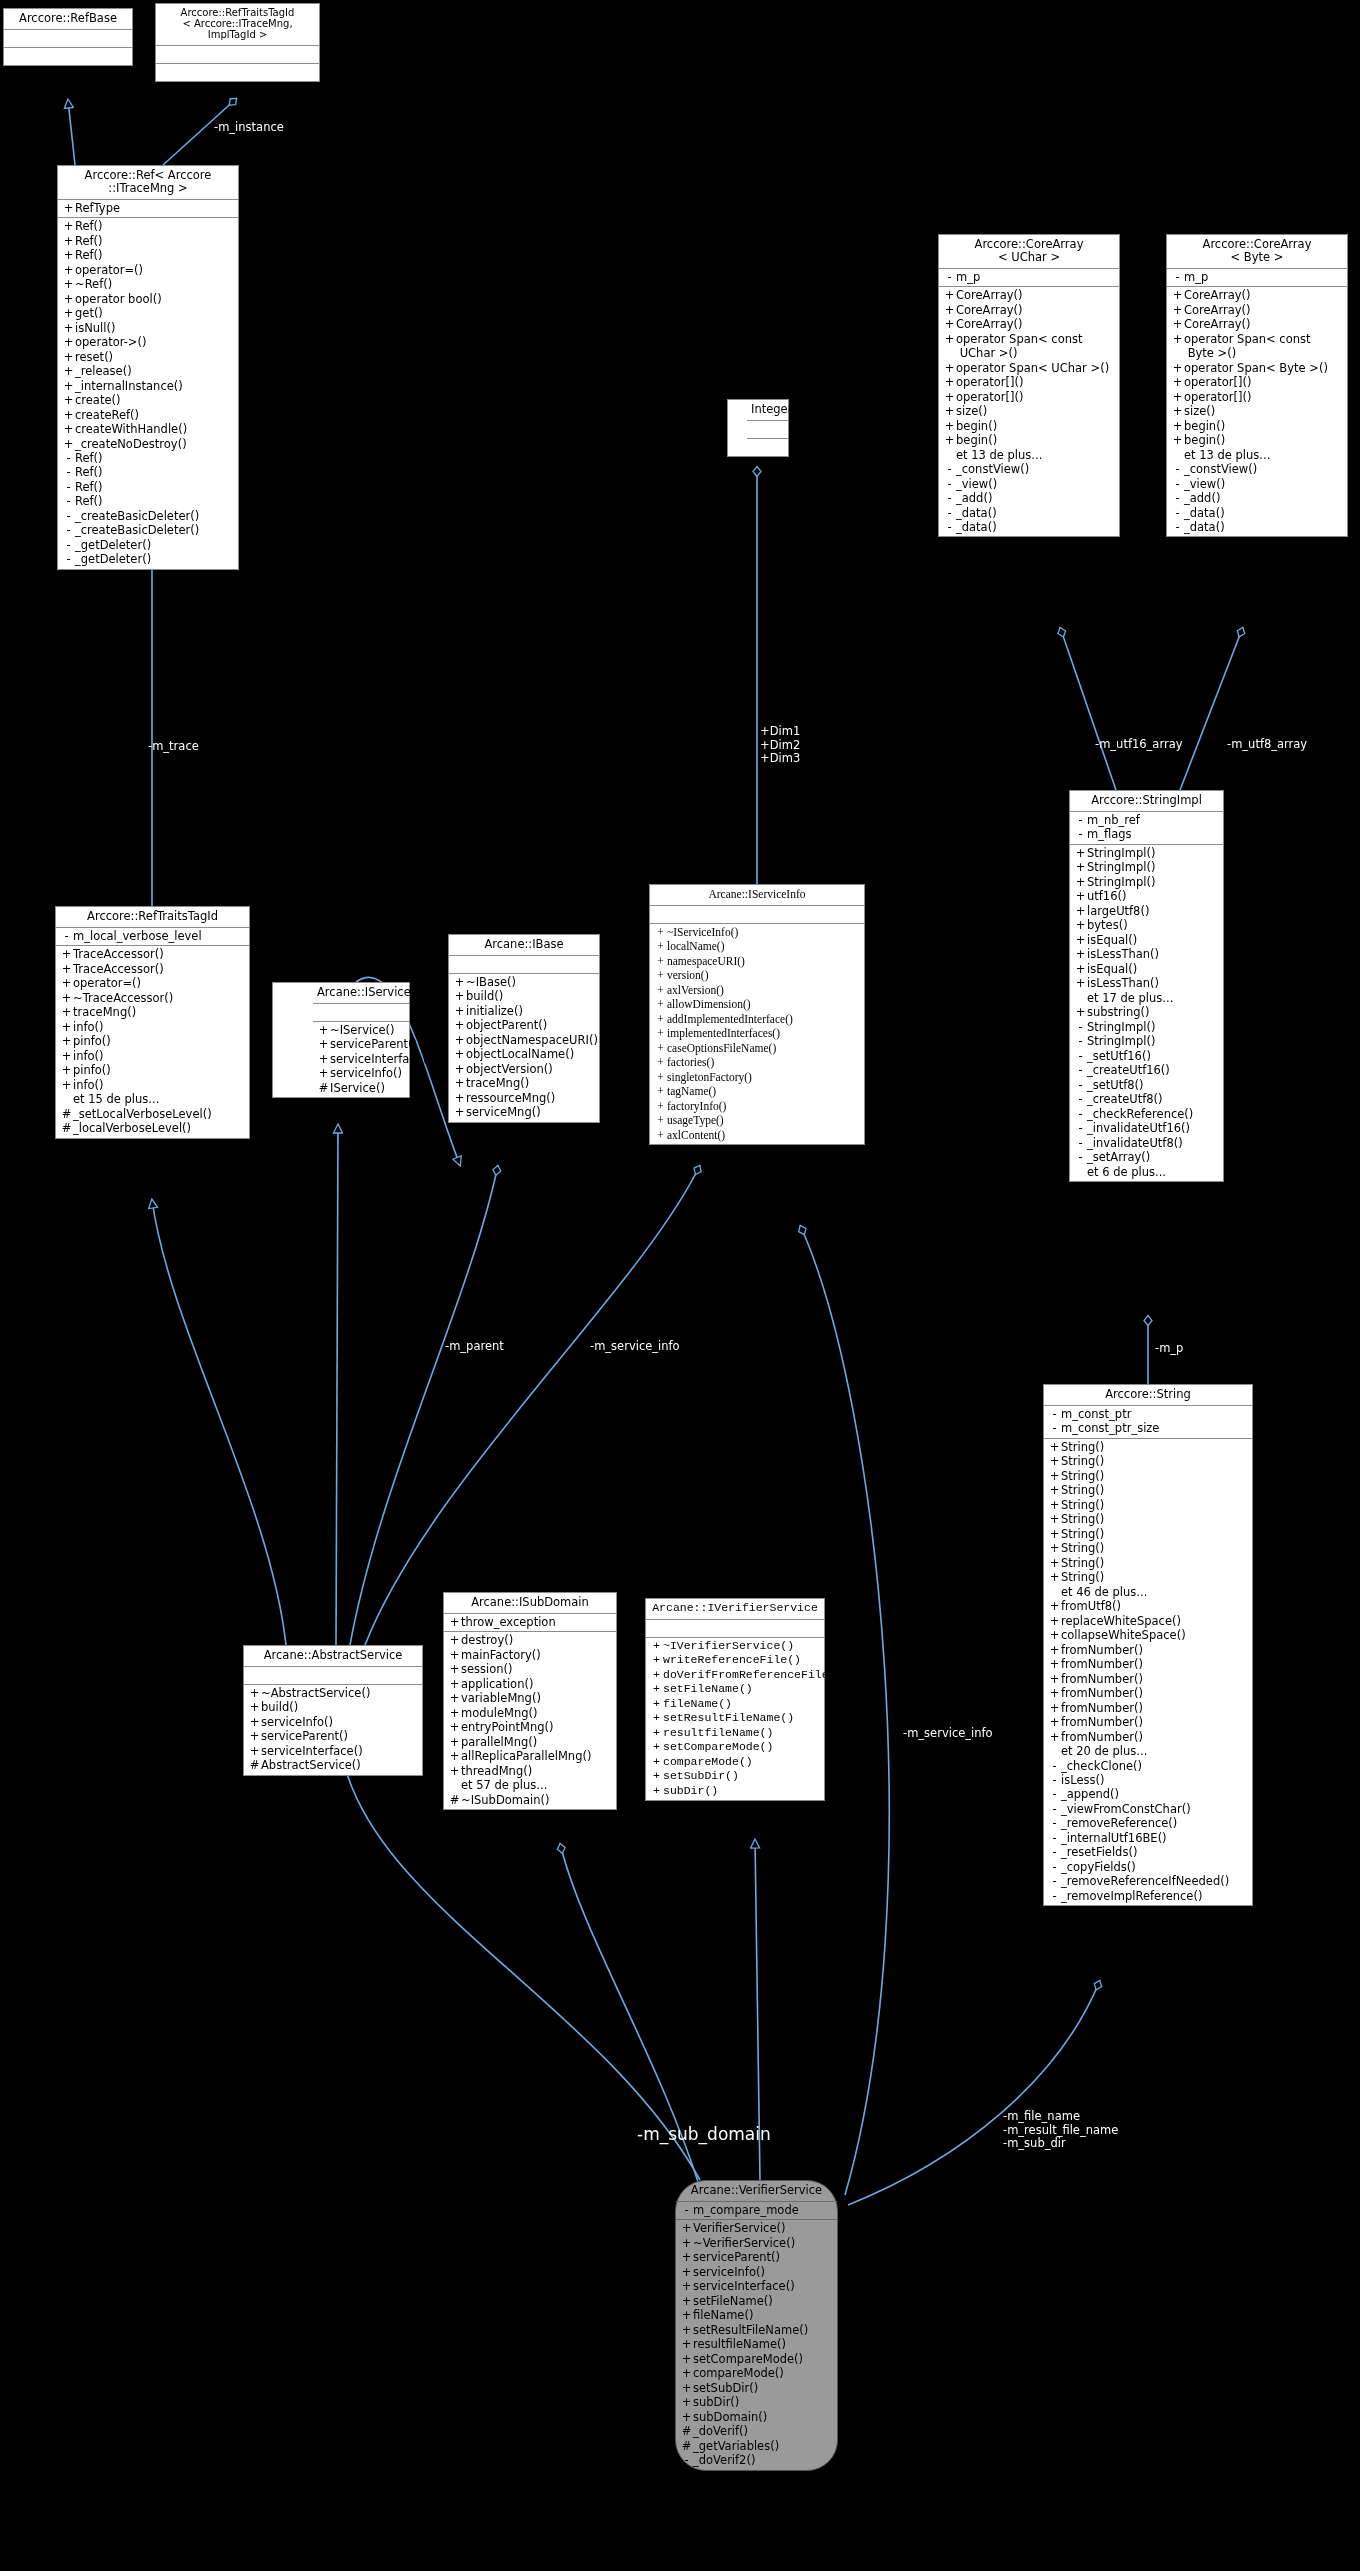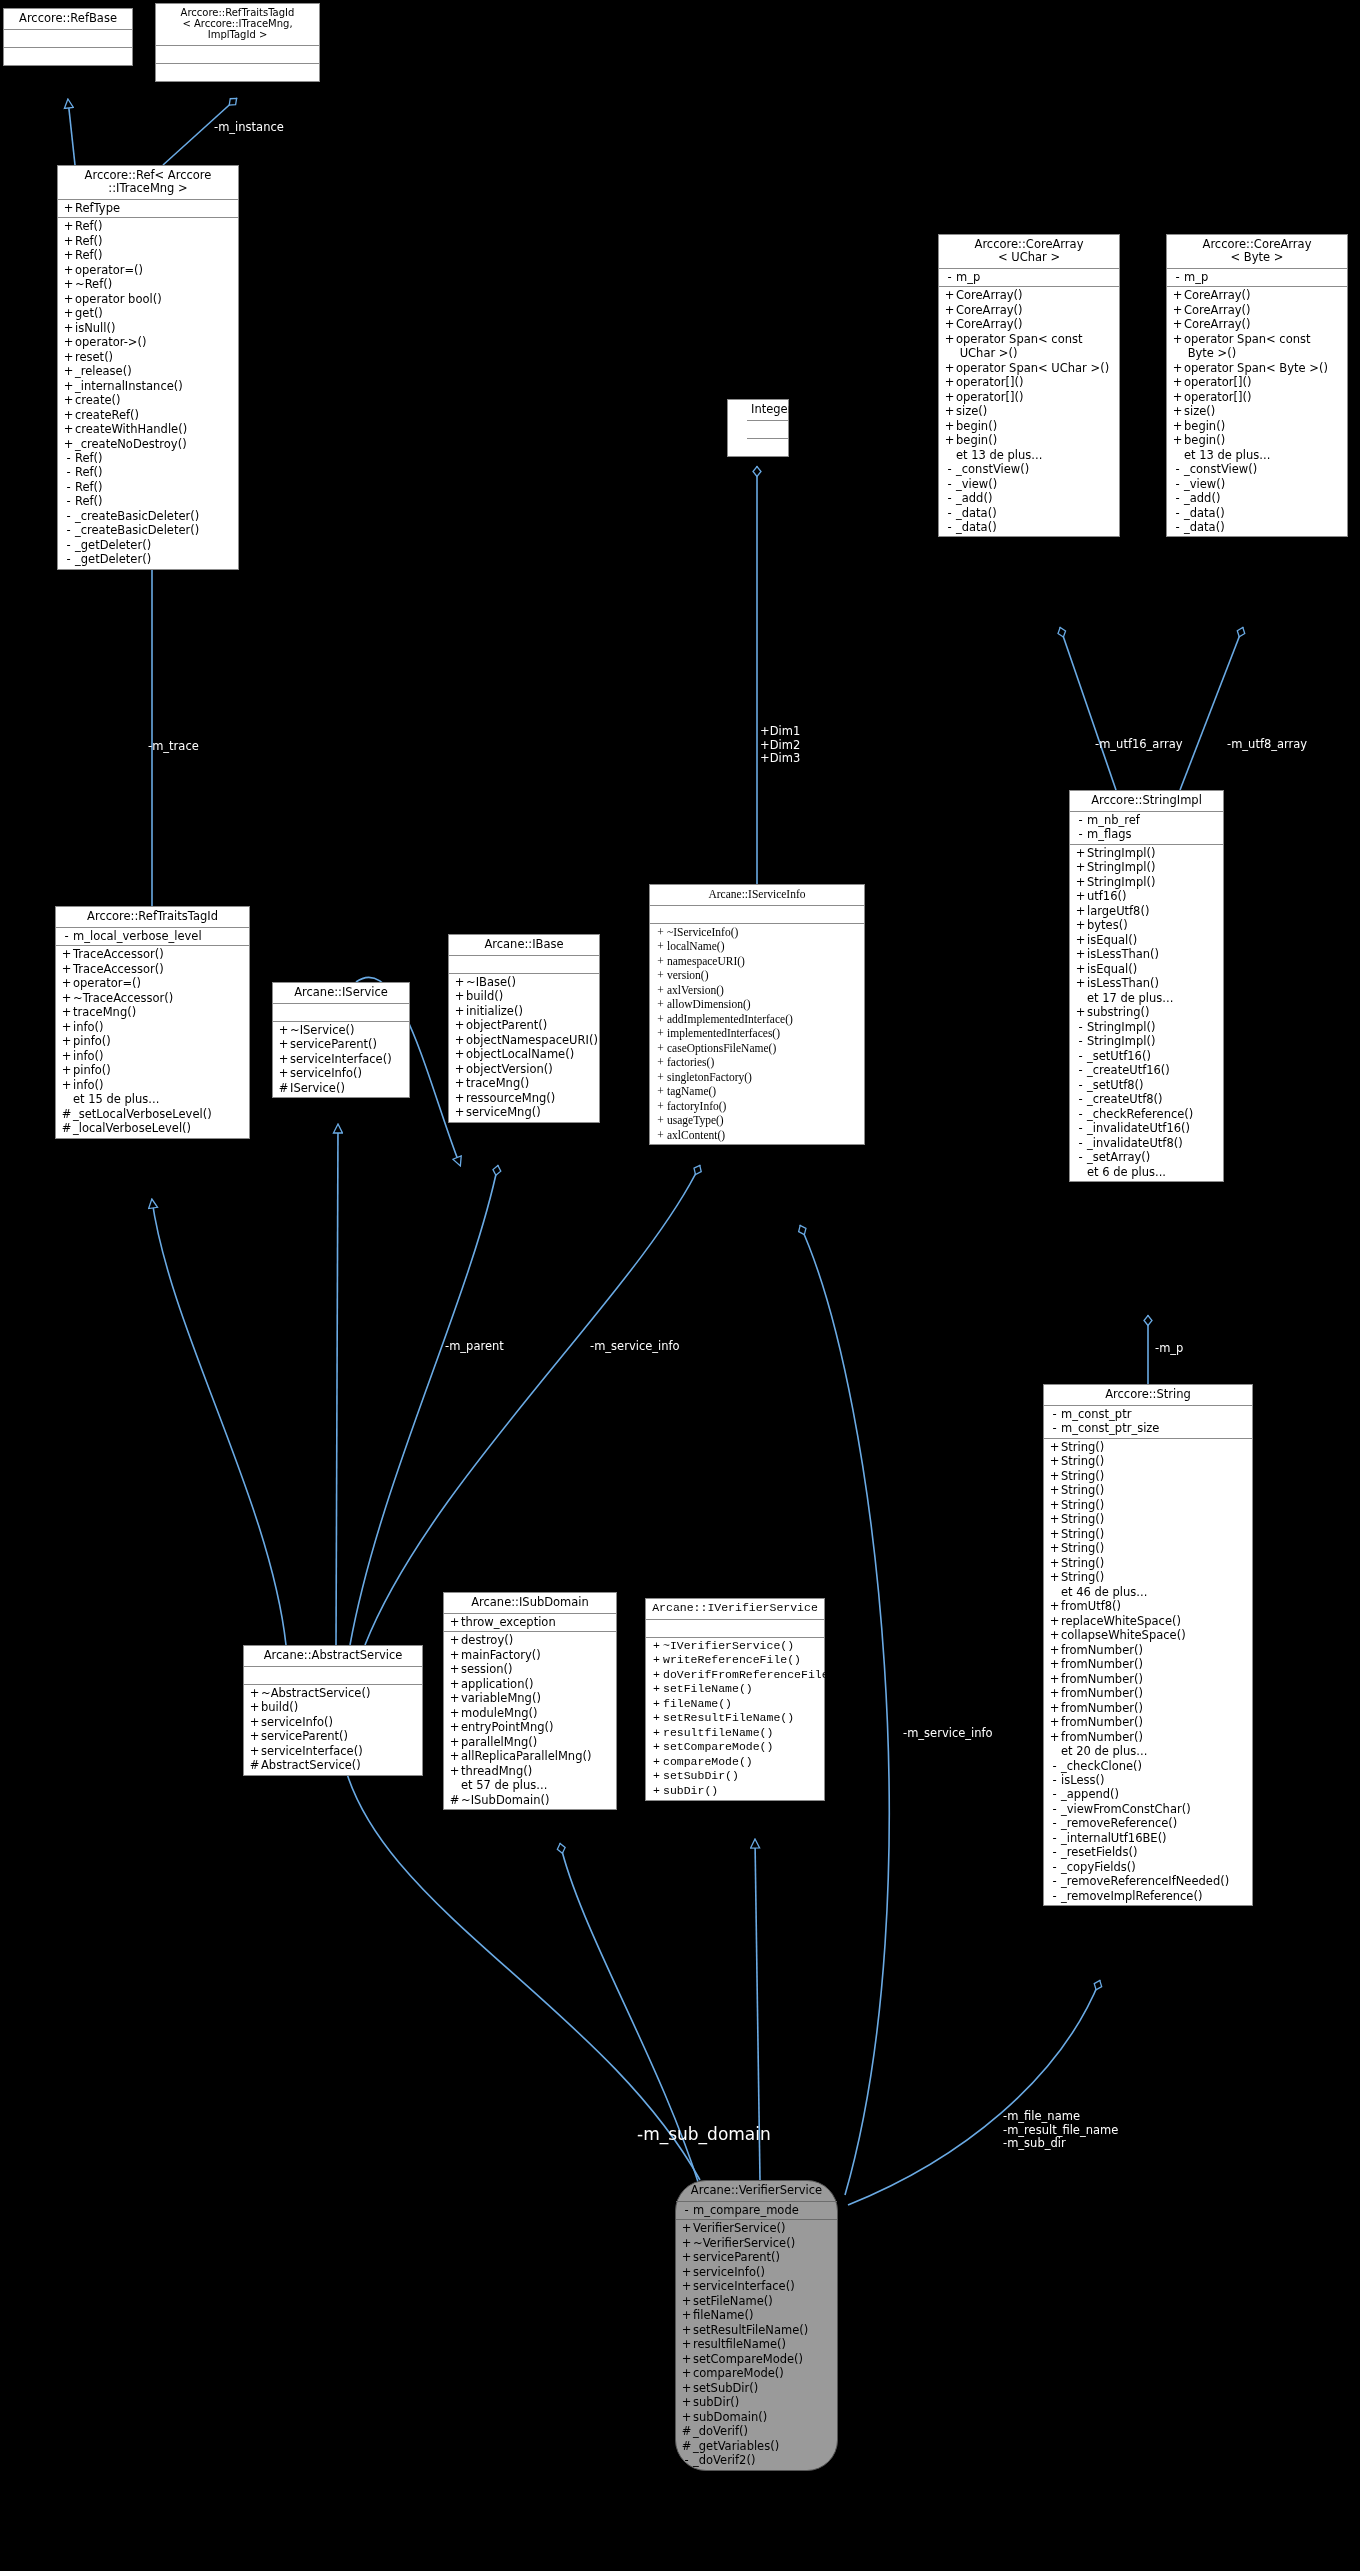--- a/index.html
+++ b/index.html
@@ -233,21 +233,21 @@
         <div class="row"><span class="vis">+</span><span class="nm">info()</span></div>
         <div class="row"><span class="vis">+</span><span class="nm">pinfo()</span></div>
         <div class="row"><span class="vis">+</span><span class="nm">info()</span></div>
         <div class="row"><span class="vis">+</span><span class="nm">pinfo()</span></div>
         <div class="row"><span class="vis">+</span><span class="nm">info()</span></div>
         <div class="row more"><span class="vis"></span><span class="nm">et 15 de plus...</span></div>
         <div class="row"><span class="vis">#</span><span class="nm">_setLocalVerboseLevel()</span></div>
         <div class="row"><span class="vis">#</span><span class="nm">_localVerboseLevel()</span></div>
       </div>
     </div>
-    <div class="cls" style="left: 272px; top: 982px; width: 138px; font-size: 11.5px;">
+    <div class="cls" style="left: 272px; top: 982px; width: 138px; font-size: 11.5px; padding-left: 40px;">
       <div class="ttl">Arcane::IService</div>
       <div class="sec empty"></div>
       <div class="sec">
         <div class="row"><span class="vis">+</span><span class="nm">~IService()</span></div>
         <div class="row"><span class="vis">+</span><span class="nm">serviceParent()</span></div>
         <div class="row"><span class="vis">+</span><span class="nm">serviceInterface()</span></div>
         <div class="row"><span class="vis">+</span><span class="nm">serviceInfo()</span></div>
         <div class="row"><span class="vis">#</span><span class="nm">IService()</span></div>
       </div>
     </div>

